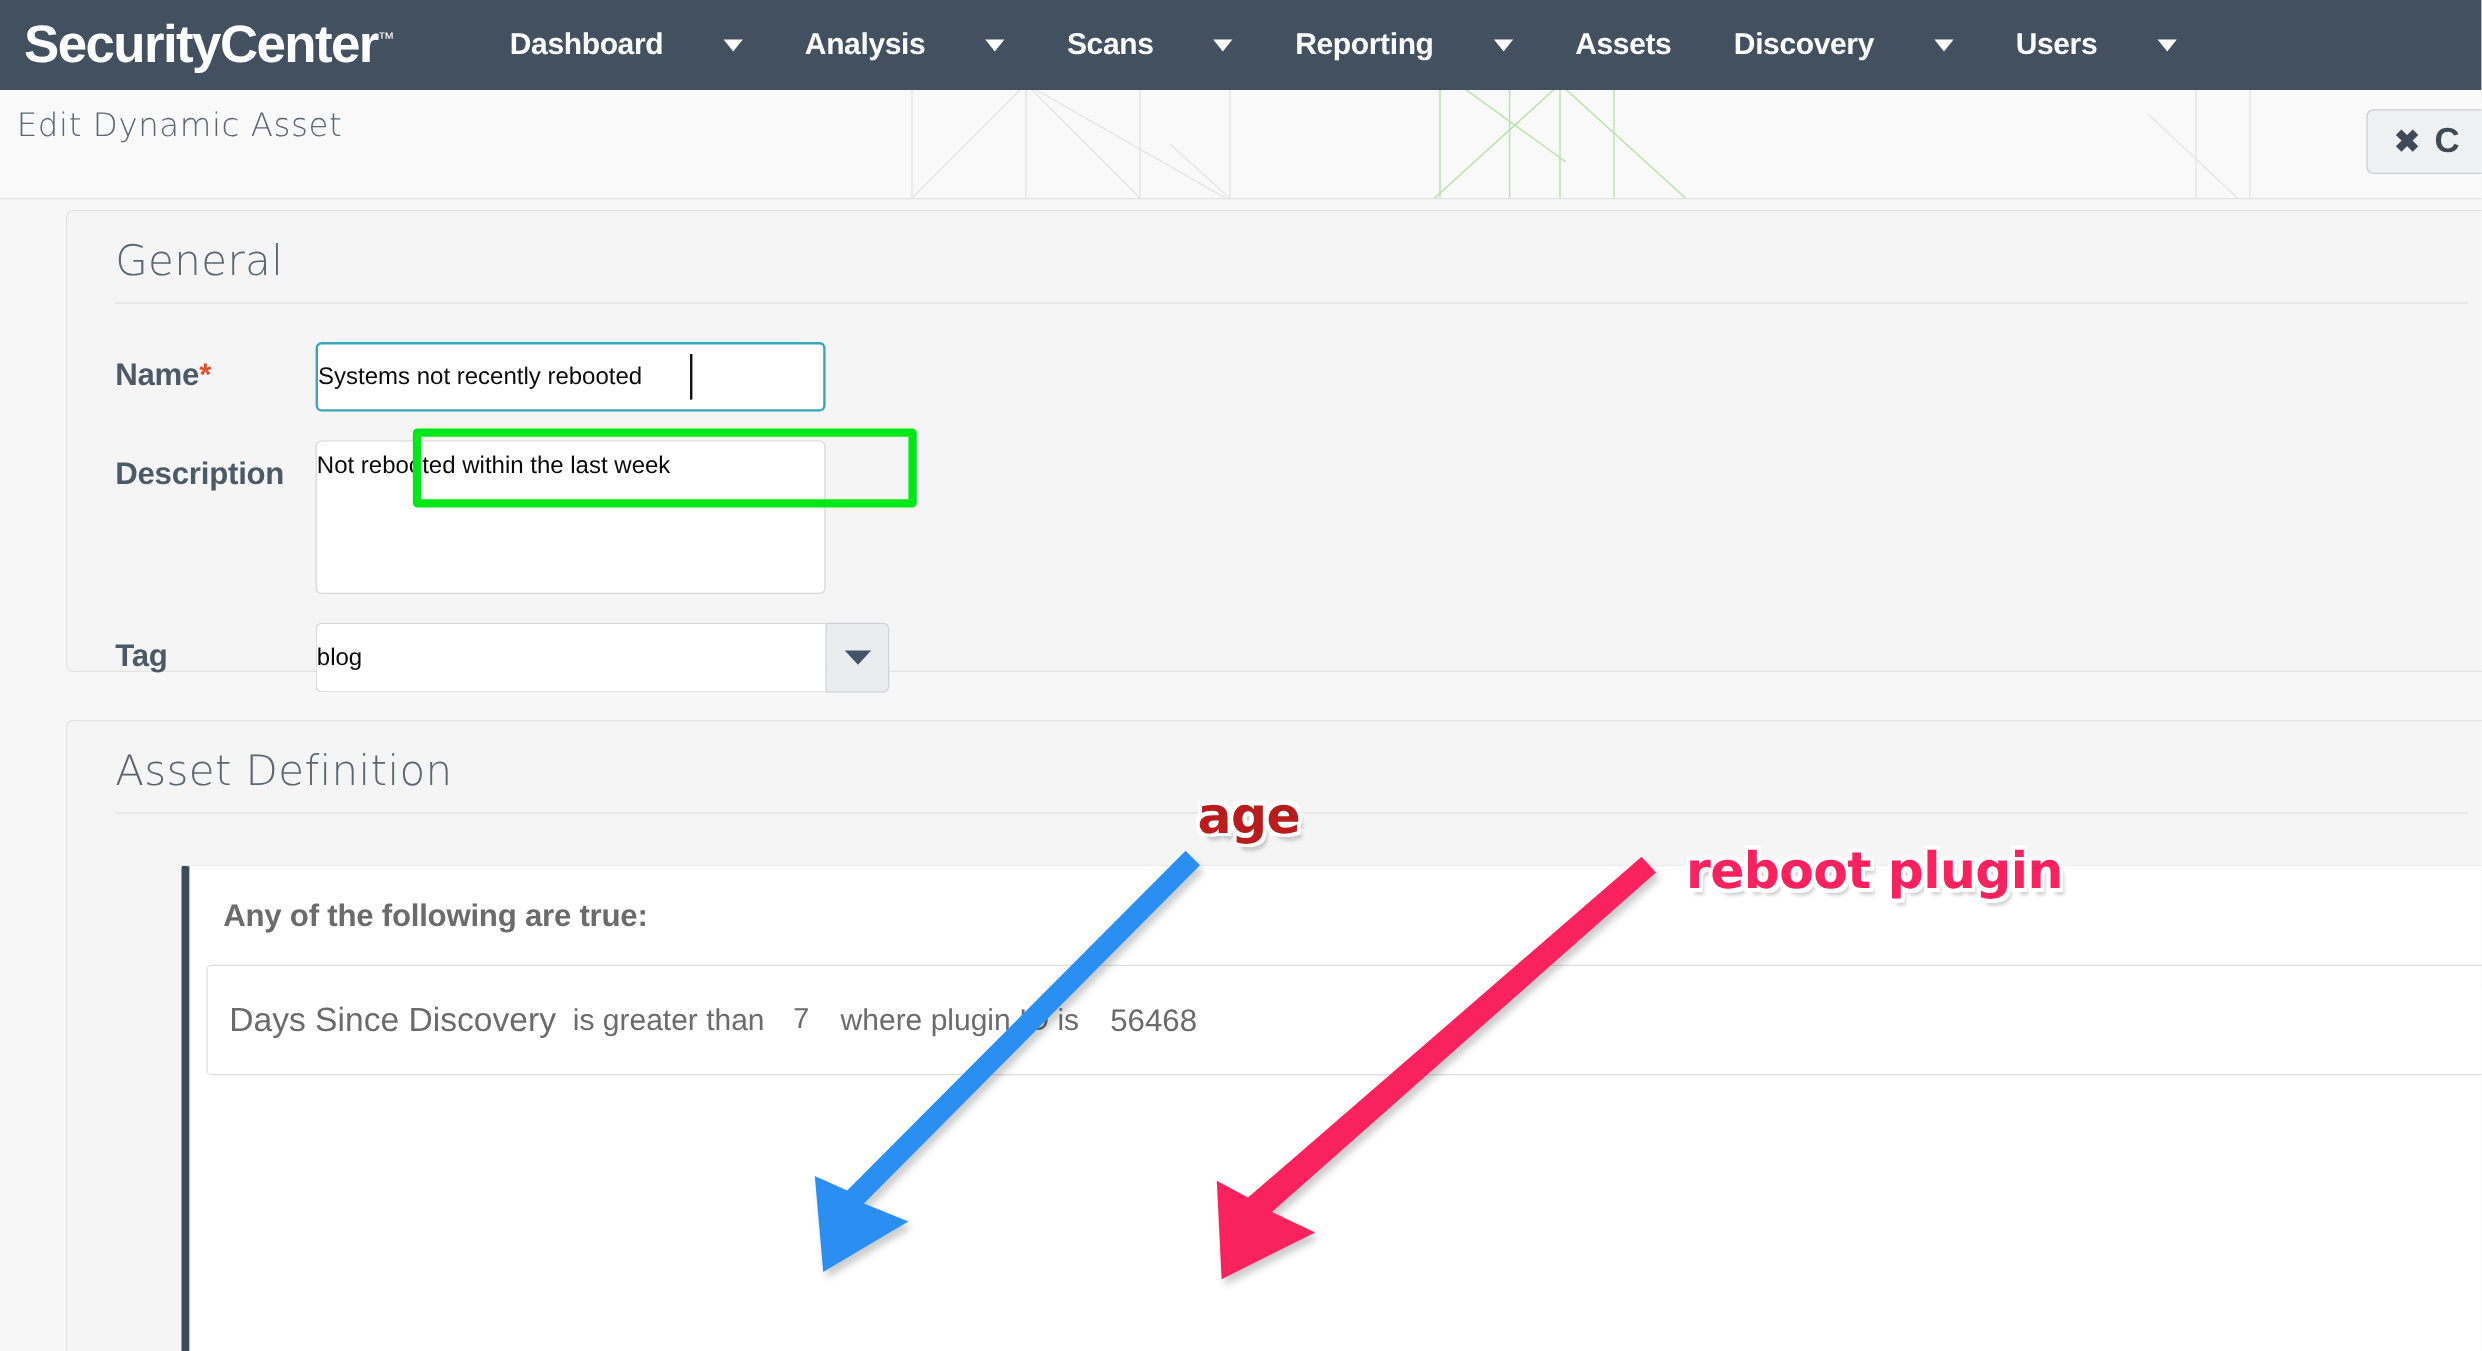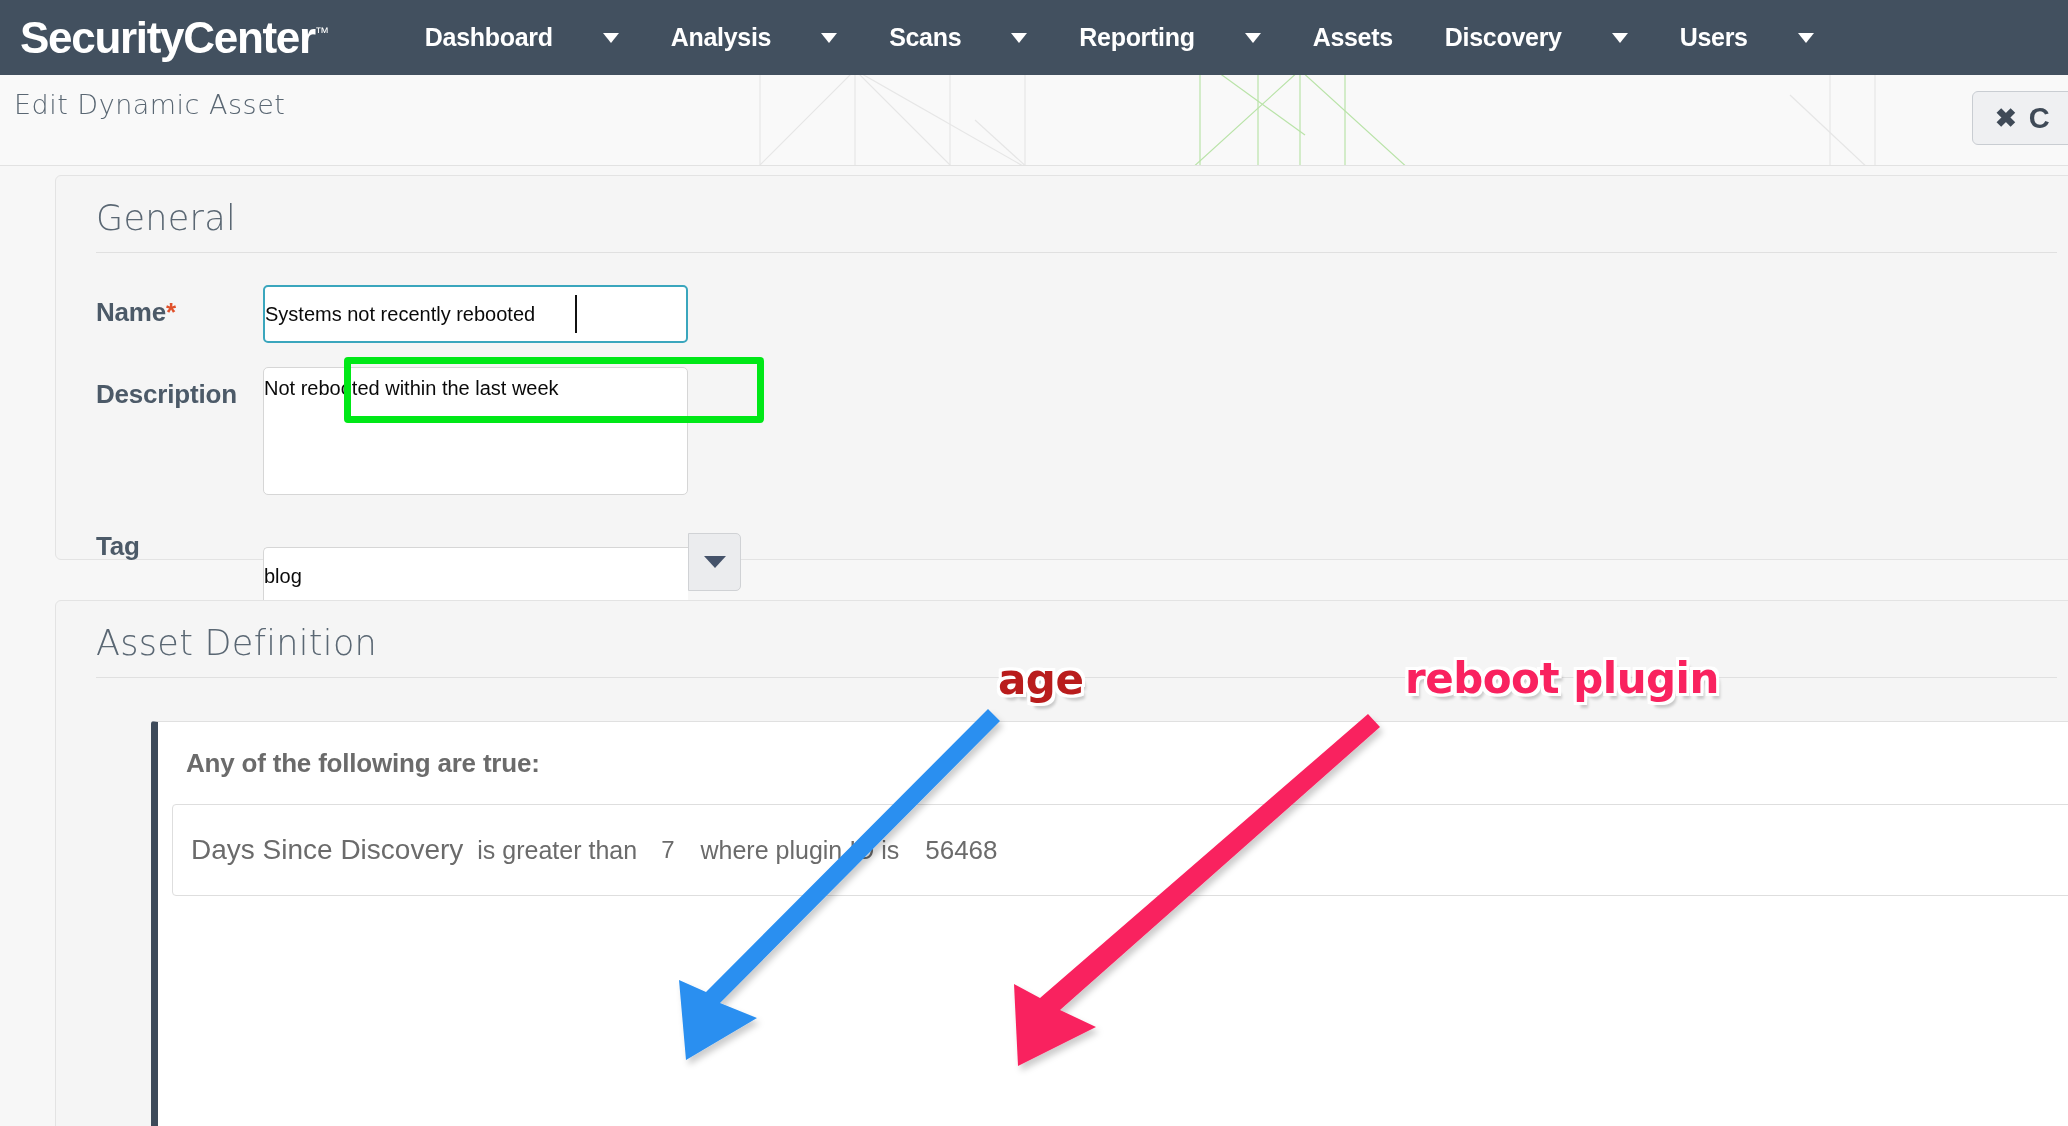--- a/index.html
+++ b/index.html
@@ -187,21 +187,20 @@
   }
   #tag-wrap {
     display: flex;
     align-items: center;
   }
   #tag-input {
     width: 425px;
     height: 58px;
     border-radius: 5px 0 0 5px;
     border-right: none;
-    margin-top: 28px;
   }
   #tag-arrow {
     width: 53px;
     height: 58px;
     box-sizing: border-box;
     background: #ebecee;
     border: 1px solid #d0d2d5;
     border-radius: 0 5px 5px 0;
     display: flex;
     align-items: center;
@@ -308,21 +307,21 @@
     font-size: 42px;
     color: #b91c1c;
     text-shadow:
       -3px 0 #fff, 3px 0 #fff, 0 -3px #fff, 0 3px #fff,
       -3px -3px #fff, 3px -3px #fff, -3px 3px #fff, 3px 3px #fff,
       4px 6px 3px rgba(0,0,0,0.18);
     text-align: right;
   }
   #anno-reboot {
     left: 1405px;
-    top: 654px;
+    top: 701px;
     font-size: 42px;
     color: #f9225f;
     text-shadow:
       -3px 0 #fff, 3px 0 #fff, 0 -3px #fff, 0 3px #fff,
       -3px -3px #fff, 3px -3px #fff, -3px 3px #fff, 3px 3px #fff,
       4px 6px 3px rgba(0,0,0,0.18);
   }
   
   #anno-greenbox {
     position: absolute;

